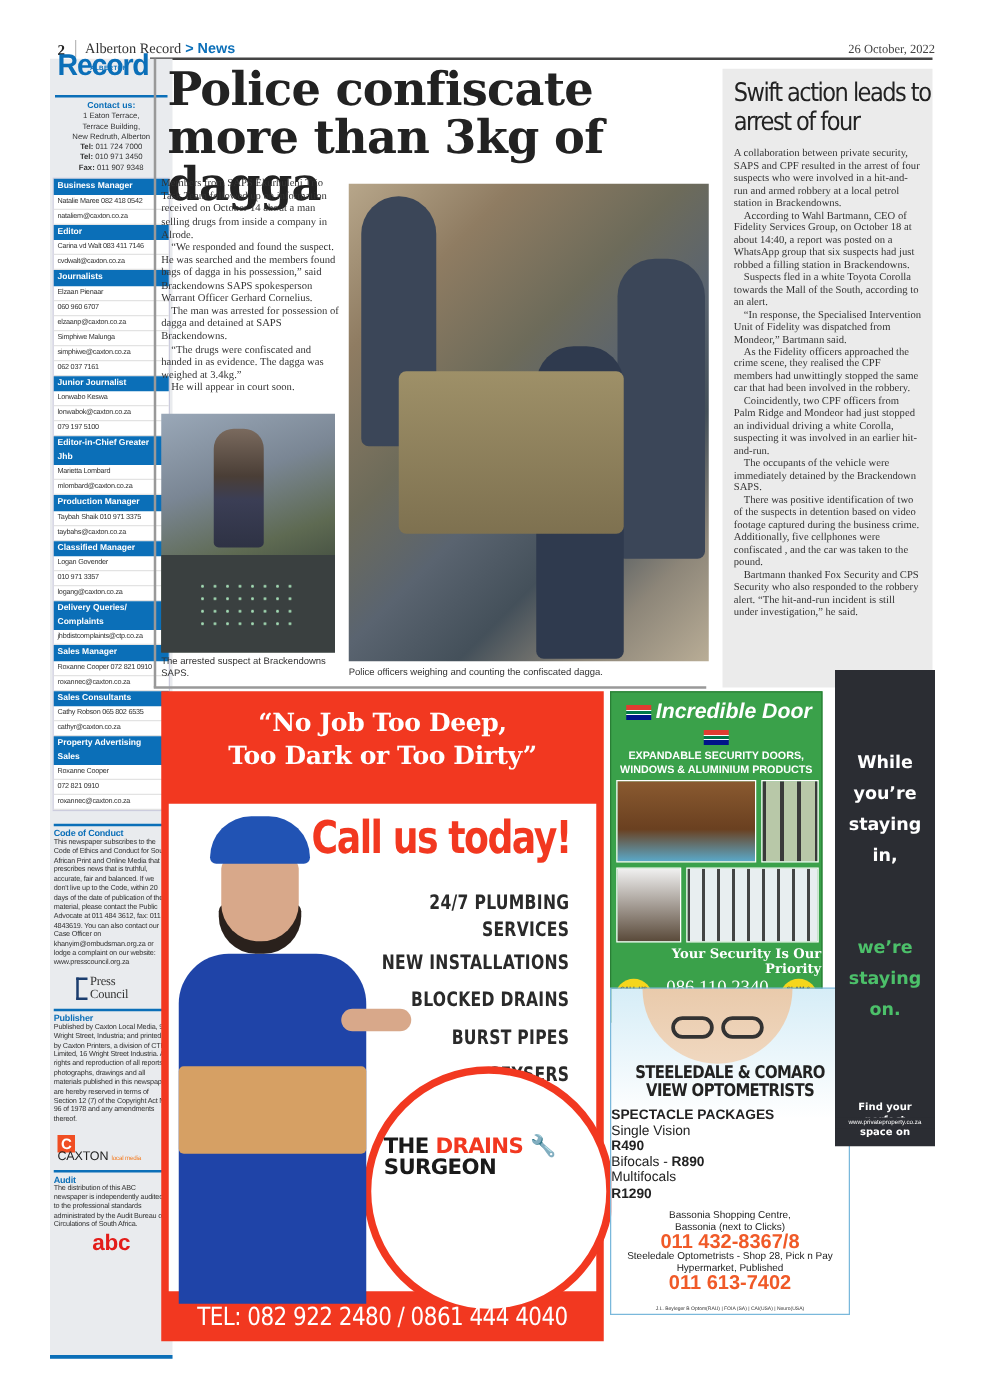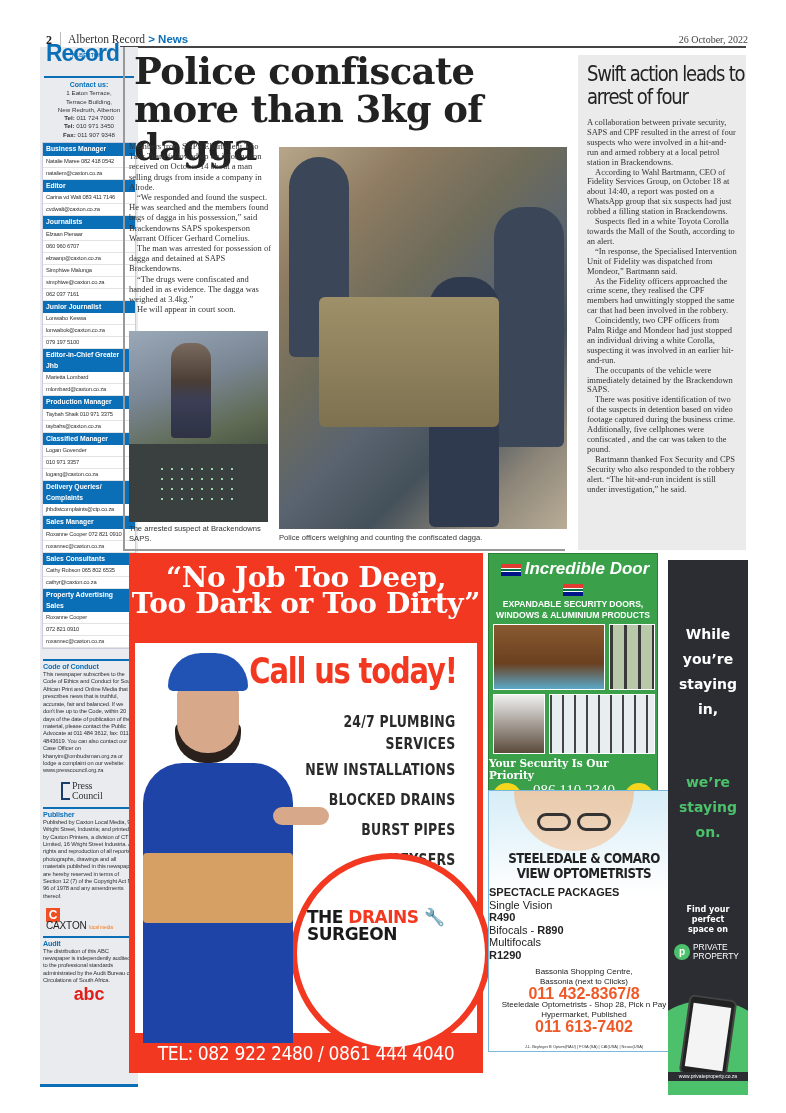--- a/index.html
+++ b/index.html
@@ -50,21 +50,21 @@
 #cap2{left:279px;top:533px;width:290px;font-family:"Liberation Sans",sans-serif;font-size:7.6px;color:#333}
 #article-bottom{left:123px;top:549px;width:442px;height:1.5px;background:#999}
 
 #side{left:578px;top:55px;width:168px;height:495px;background:#ebebeb;padding:8px 9px}
 #side h2{font-family:"DejaVu Sans",sans-serif;font-weight:normal;font-size:20.5px;line-height:23px;letter-spacing:-1.4px;color:#222;transform:scaleX(.88);transform-origin:left;width:190px}
 #side .txt{margin-top:9px;font-size:8.5px;line-height:9.9px;color:#333}
 #side .txt p{text-indent:8px}
 #side .txt p:first-child{text-indent:0}
 
 #ad1{left:129px;top:553px;width:354px;height:520px;background:#f23820}
-#ad1 .q{position:absolute;left:0;top:12px;width:100%;text-align:center;color:#fff;font-family:"DejaVu Serif",serif;font-weight:bold;font-size:28px;line-height:26px;letter-spacing:-.3px}
+#ad1 .q{position:absolute;left:0;top:12px;width:100%;text-align:center;color:#fff;font-family:"DejaVu Serif",serif;font-weight:bold;font-size:20px;line-height:26px;letter-spacing:-.3px}
 #ad1 .inner{position:absolute;left:6px;top:90px;width:342px;height:390px;background:#fff}
 #ad1 .call{position:absolute;left:112px;top:96px;width:224px;text-align:center;color:#f23820;font-family:"DejaVu Sans",sans-serif;font-weight:bold;font-size:29px;letter-spacing:-1.2px;transform:scaleY(1.25);transform-origin:top}
 #ad1 .svc{position:absolute;right:28px;top:158px;text-align:right;font-family:"DejaVu Sans",sans-serif;font-weight:bold;font-size:16px;line-height:30px;color:#2a2a2a;letter-spacing:.3px;transform:scaleX(.78);transform-origin:right}
 #ad1 .svc div{line-height:30px}
 #ad1 .svc .tight{line-height:22px}
 #ad1 .man{position:absolute;left:14px;top:100px;width:150px;height:360px}
 #ad1 .cap{position:absolute;left:25px;top:0;width:80px;height:38px;background:#2153b4;border-radius:40px 40px 6px 6px}
 #ad1 .face{position:absolute;left:34px;top:34px;width:62px;height:66px;background:#d8a88a;border-radius:8px 8px 30px 30px}
 #ad1 .beard{position:absolute;left:32px;top:70px;width:66px;height:40px;background:#2a211c;border-radius:6px 6px 30px 30px}
 #ad1 .body{position:absolute;left:0;top:110px;width:150px;height:280px;background:#1f44a8;border-radius:40px 40px 0 0}
@@ -75,40 +75,40 @@
 #ad1 .logo .red{color:#f23820}
 #ad1 .tel{position:absolute;left:0;bottom:8px;width:100%;text-align:center;color:#fff;font-family:"DejaVu Sans",sans-serif;font-size:20px;letter-spacing:-.5px;transform:scaleX(.86)}
 #ad1 .tel span{display:inline-block}
 
 #ad2{left:488px;top:553px;width:170px;height:265px;background:#3aa14a;border:1px solid #2a7f36}
 #ad2 .brand{text-align:center;color:#fff;font-family:Liberation Sans, sans-serif;font-style:italic;font-weight:bold;font-size:17px;margin-top:5px}
 #ad2 .flag{display:inline-block;width:20px;height:12px;background:linear-gradient(#e03c31 33%,#fff 33% 38%,#007749 38% 62%,#fff 62% 67%,#001489 67%);vertical-align:middle;margin:0 4px}
 #ad2 .sub{text-align:center;color:#fff;font-family:"Liberation Sans",sans-serif;font-weight:bold;font-size:8.6px;line-height:11px}
 #ad2 .imgs{position:relative;height:130px;margin:3px 4px 0}
 #ad2 .im{position:absolute;border:1px solid #fff}
-#ad2 .prio{text-align:left;color:#fff;font-family:"DejaVu Serif",serif;font-weight:bold;font-size:10.5px;margin-top:3px}
+#ad2 .prio{text-align:right;color:#fff;font-family:"DejaVu Serif",serif;font-weight:bold;font-size:10.5px;margin-top:3px}
 #ad2 .row{position:relative;height:38px}
 #ad2 .badge{position:absolute;width:30px;height:30px;border-radius:50%;background:#f5d61c;color:#222;font-family:"Liberation Sans",sans-serif;font-weight:bold;font-size:5px;line-height:6px;text-align:center;padding-top:6px}
 #ad2 .nums{position:absolute;left:38px;top:0;width:94px;color:#fff;font-family:Liberation Serif, serif;font-size:15px;line-height:19px;text-align:center}
 #ad2 .mail{text-align:center;color:#fff;font-family:"Liberation Sans",sans-serif;font-weight:bold;font-size:8px}
 #ad2 .web{display:flex;justify-content:space-between;align-items:center;padding:0 4px;color:#fff;font-family:"Liberation Sans",sans-serif;font-weight:bold;font-size:8.2px}
 #ad2 .mc{width:20px;height:12px;background:#eb1c26;border-radius:3px}
 #ad2 .visa{width:20px;height:12px;background:#fff;color:#1a1f71;font-size:6px;font-style:italic;font-weight:bold;text-align:center;line-height:12px}
 
 #ad3{left:488px;top:790px;width:192px;height:262px;background:linear-gradient(#d6edf7,#fff 40%);border:1px solid #7ab8db;overflow:hidden}
 #ad3 .face{position:absolute;left:25px;top:-10px;width:120px;height:70px;background:linear-gradient(#e8c8a8,#f0d8c0);border-radius:0 0 60px 60px}
 #ad3 .glass{position:absolute;top:22px;width:34px;height:18px;border:3px solid #333;border-radius:10px}
 #ad3 .t1{position:absolute;left:0;top:60px;width:100%;text-align:center;font-family:"DejaVu Sans",sans-serif;font-weight:bold;font-size:14px;line-height:15px;color:#222;letter-spacing:-.6px;transform:scaleX(.85)}
 #ad3 .t2{position:absolute;left:0;top:95px;width:100%;text-align:left;font-family:"Liberation Sans",sans-serif;color:#222;font-size:11px;line-height:12.6px}
 #ad3 .t2 .b{font-weight:bold}
 #ad3 .t3{position:absolute;left:0;top:176px;width:100%;text-align:center;font-family:"Liberation Sans",sans-serif;color:#222;font-size:8px;line-height:10px}
 #ad3 .ph{color:#f05a28;font-weight:bold;font-size:16px;line-height:13px}
 #ad3 .ft{position:absolute;left:0;bottom:2px;width:100%;text-align:center;font-size:4px;color:#333;font-family:"Liberation Sans",sans-serif}
 
-#ad4{left:668px;top:560px;width:80px;height:535px;background:#2b2d33;overflow:hidden}
+#ad4{left:668px;top:536px;width:80px;height:381px;background:#2b2d33;overflow:hidden}
 #ad4 .w{position:absolute;left:0;top:62px;width:100%;text-align:center;color:#fff;font-family:"DejaVu Sans",sans-serif;font-weight:bold;font-size:14px;line-height:25px}
 #ad4 .g{position:absolute;left:0;top:210px;width:100%;text-align:center;color:#4cc06a;font-family:"DejaVu Sans",sans-serif;font-weight:bold;font-size:14px;line-height:25px}
 #ad4 .f{position:absolute;left:0;top:345px;width:100%;text-align:center;color:#fff;font-family:"DejaVu Sans",sans-serif;font-weight:bold;font-size:8px;line-height:10px}
 #ad4 .pp{position:absolute;left:6px;top:383px;display:flex;align-items:center;color:#fff;font-family:"Liberation Sans",sans-serif;font-size:8.4px;line-height:9px}
 #ad4 .pp .ic{width:16px;height:16px;border-radius:50%;background:#4cc06a;margin-right:3px;color:#fff;font-weight:bold;font-size:10px;text-align:center;line-height:16px}
 #ad4 .arc{position:absolute;left:-40px;top:440px;width:160px;height:160px;border-radius:50%;background:#4cc06a}
 #ad4 .phone{position:absolute;left:16px;top:437px;width:48px;height:80px;background:#222;border-radius:6px;transform:rotate(8deg);border:2px solid #444}
 #ad4 .phone .sc{position:absolute;left:3px;top:6px;width:38px;height:64px;background:#f4f4f4}
 #ad4 .url{position:absolute;left:0;bottom:14px;width:100%;height:9px;background:#2b2d33;color:#fff;font-family:"Liberation Sans",sans-serif;font-size:5px;text-align:center;line-height:9px}
 </style>

